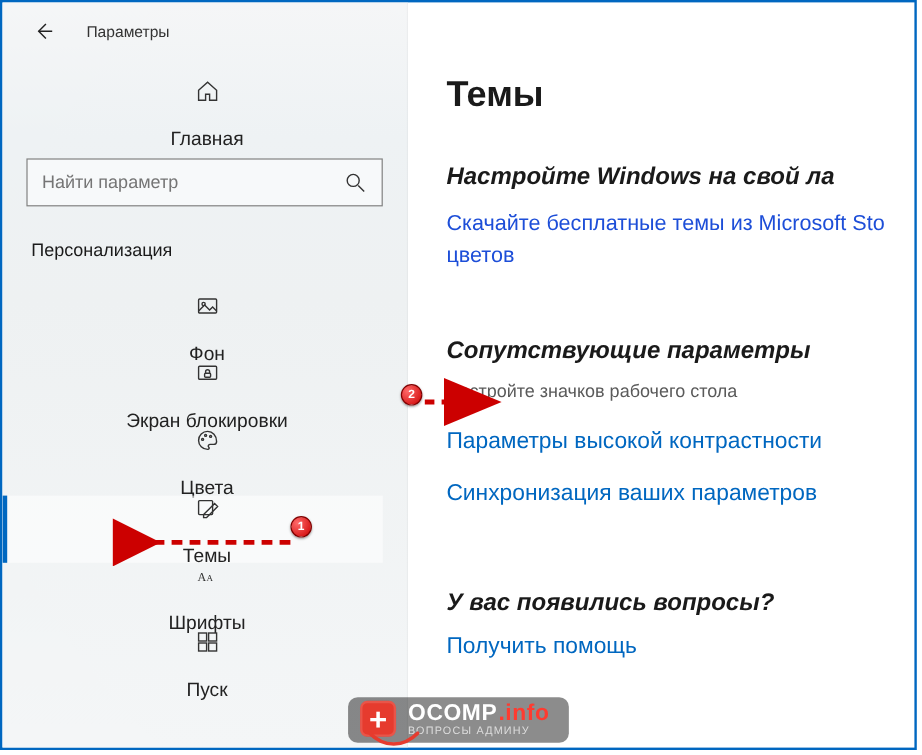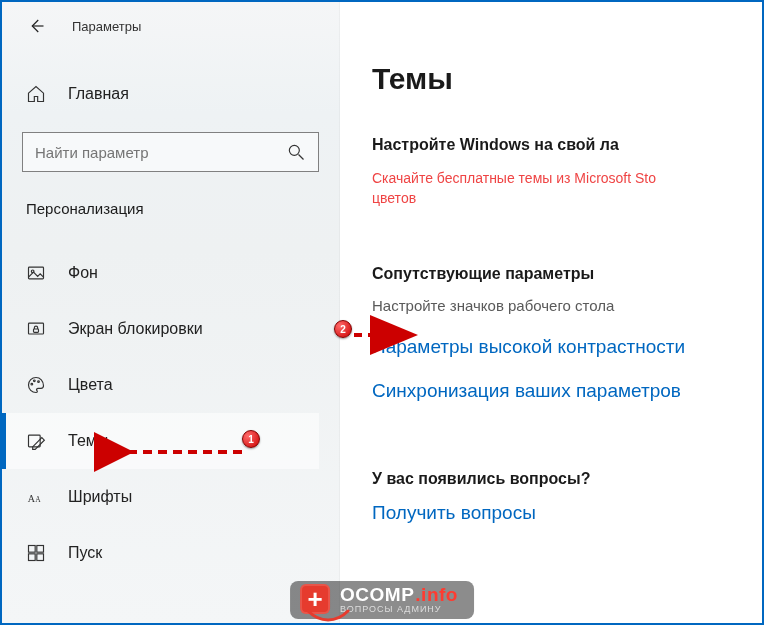--- a/index.html
+++ b/index.html
@@ -38,20 +38,21 @@
   .app-title { font-size: 13px; color:#333; }
   .side-body { padding: 16px 20px 0 20px; display:flex; flex-direction:column; }
   .nav-row {
     display:flex; align-items:center;
     height: 56px;
     padding-left: 4px;
     gap: 22px;
     cursor: pointer;
     font-size: 16px;
     color: #222;
+    flex-direction: column;
   }
   .nav-row.selected {
     background: rgba(255,255,255,.55);
     border-left: 4px solid #0067c0;
     margin-left: -20px;
     padding-left: 20px;
   }
   .nav-icon { width:20px; height:20px; display:flex; align-items:center; justify-content:center; flex-shrink:0; }
   .nav-icon svg { stroke:#333; fill:none; stroke-width:1.4; }
   .searchbox {
@@ -74,22 +75,22 @@
 
   
   .content {
     flex:1;
     padding: 60px 0 0 32px;
     display:flex; flex-direction:column;
     color:#1a1a1a;
     overflow:hidden;
   }
   .page-h1 { font-size: 30px; font-weight:600; margin-bottom: 40px; }
-  .sec-h2 { font-size: 16px; font-weight:600; margin-bottom: 14px; }
-  .sec-desc { font-size: 14px; color:#ef4444; line-height:1.45; margin-bottom: 56px; white-space:pre-line; }
+  .sec-h2 { font-size: 20px; font-weight:600; margin-bottom: 14px; font-style: italic; }
+  .sec-desc { font-size: 18px; color:#1d4ed8; line-height:1.45; margin-bottom: 56px; white-space:pre-line; }
   .link-row { font-size: 19px; color:#0067c0; margin-bottom: 22px; cursor:pointer; }
   .related-first { font-size: 15px; color:#5a5a5a; margin-bottom: 22px; white-space:nowrap; }
   .help-sec { margin-top: 46px; }
 
   
   .anno-badge {
     position:absolute; width:18px; height:18px; border-radius:50%;
     background: radial-gradient(circle at 30% 30%, #ff6a6a, #cc0000);
     border:1px solid #800000;
     color:#fff; font-size:10px; font-weight:700;
@@ -238,21 +239,21 @@
     <div class="sec-desc">Скачайте бесплатные темы из Microsoft Sto
 цветов</div>
 
     <div class="sec-h2">Сопутствующие параметры</div>
     <div class="related-first">Настройте значков рабочего стола</div>
     <div class="link-row">Параметры высокой контрастности</div>
     <div class="link-row">Синхронизация ваших параметров</div>
 
     <div class="help-sec">
       <div class="sec-h2">У вас появились вопросы?</div>
-      <div class="link-row">Получить вопросы</div>
+      <div class="link-row">Получить помощь</div>
     </div>
   </div>
 
   <div class="anno-badge" style="left:240px; top:428px;">1</div>
   <div class="anno-arrow" style="left:114px; top:442px;">
     <svg width="130" height="20">
       <defs>
           <marker id="ah1" markerWidth="12" markerHeight="12" refX="2" refY="5" orient="auto">
         <path d="M10 0 L0 5 L10 10 Z" fill="#cc0000"></path>
           </marker>

